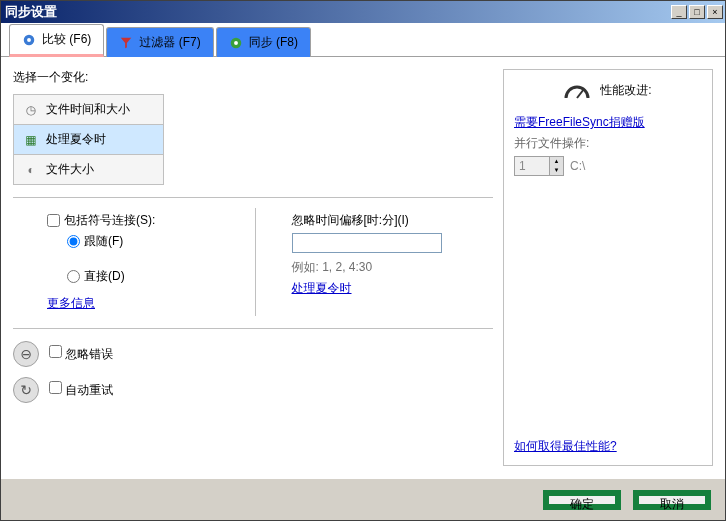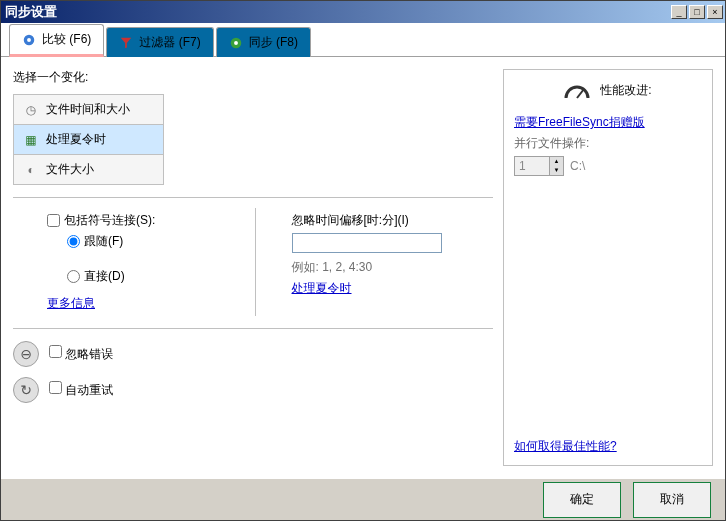--- a/index.html
+++ b/index.html
@@ -3,21 +3,21 @@
 <meta charset="utf-8">
 <style>
 * { box-sizing: border-box; margin: 0; padding: 0; font-family: "Microsoft YaHei", Tahoma, sans-serif; font-size: 12px; }
 body { background: #d4d0c8; width: 726px; height: 521px; overflow: hidden; }
 .window { width: 726px; height: 521px; background: #d4d0c8; border: 1px solid #404040; display: flex; flex-direction: column; }
 .titlebar { background: linear-gradient(to right, #0a246a, #a6caf0); height: 22px; display: flex; align-items: center; padding: 0 2px 0 4px; color: #fff; }
 .titlebar .title { flex: 1; font-weight: bold; font-size: 13px; }
 .titlebar .controls { display: flex; gap: 2px; }
 .titlebar .ctrl { width: 16px; height: 14px; background: #d4d0c8; border: 1px solid #fff; border-right-color: #404040; border-bottom-color: #404040; font-size: 9px; display: flex; align-items: center; justify-content: center; color: #000; cursor: pointer; }
 .tabstrip { background: #fff; border-bottom: 1px solid #a0a0a0; height: 34px; display: flex; align-items: flex-end; padding: 0 8px; }
-.tab { padding: 6px 12px; border: 1px solid #a0a0a0; border-bottom: none; margin-right: 2px; background: #0369a1; display: flex; align-items: center; gap: 6px; cursor: pointer; border-radius: 3px 3px 0 0; position: relative; top: 1px; }
+.tab { padding: 6px 12px; border: 1px solid #a0a0a0; border-bottom: none; margin-right: 2px; background: #3b82f6; display: flex; align-items: center; gap: 6px; cursor: pointer; border-radius: 3px 3px 0 0; position: relative; top: 1px; }
 .tab.active { background: #fff; border-bottom: 3px solid #fca5a5; }
 .tab-icon { width: 14px; height: 14px; display: flex; align-items: center; justify-content: center; }
 .content { flex: 1; background: #ffffff; padding: 12px; display: flex; gap: 10px; }
 .left { flex: 1; display: flex; flex-direction: column; }
 .right { width: 210px; border: 1px solid #c0c0c0; padding: 10px; display: flex; flex-direction: column; }
 .section-label { margin-bottom: 8px; }
 .change-options { display: flex; gap: 16px; align-items: flex-start; margin-bottom: 12px; }
 .change-list { display: flex; flex-direction: column; border-top: 1px solid #c0c0c0; border-left: 1px solid #c0c0c0; }
 .change-item { width: 150px; padding: 6px 10px; border-right: 1px solid #c0c0c0; border-bottom: 1px solid #c0c0c0; display: flex; align-items: center; gap: 8px; cursor: pointer; background: #f5f5f5; }
 .change-item.active { background: #cfe8ff; }
@@ -39,21 +39,21 @@
 .gauge-icon { width: 26px; height: 20px; }
 .donation-link { color: #0000cc; text-decoration: underline; cursor: pointer; margin-bottom: 4px; display: inline-block; }
 .parallel-label { margin-bottom: 4px; color: #666; }
 .parallel-row { display: flex; align-items: center; gap: 6px; }
 .spinner { width: 50px; height: 20px; display: flex; border: 1px solid #a0a0a0; background: #f0f0f0; }
 .spinner input { flex: 1; border: none; background: #f0f0f0; padding: 0 4px; color: #888; width: 30px; }
 .spinner .arrows { display: flex; flex-direction: column; width: 14px; }
 .spinner .arrows span { flex: 1; font-size: 6px; text-align: center; border-left: 1px solid #a0a0a0; background: #e0e0e0; line-height: 8px; cursor: pointer; }
 .perf-link { color: #0000cc; text-decoration: underline; cursor: pointer; margin-top: auto; }
 .footer { height: 42px; background: #d4d0c8; display: flex; justify-content: flex-end; align-items: center; gap: 12px; padding: 0 14px; border-top: 1px solid #fff; }
-.btn { width: 78px; height: 36px; background: #f0f0f0; border: 1px solid #15803d; cursor: pointer; }
+.btn { width: 78px; height: 20px; background: #f0f0f0; border: 6px solid #15803d; cursor: pointer; }
 input[type=checkbox], input[type=radio] { margin: 0; }
 .chg-icon { width: 14px; height: 14px; display: flex; align-items: center; justify-content: center; color: #777; }
 </style>
 </head>
 <body>
 
 <div class="window">
 
   <div class="titlebar">
     <span class="title">同步设置</span>

